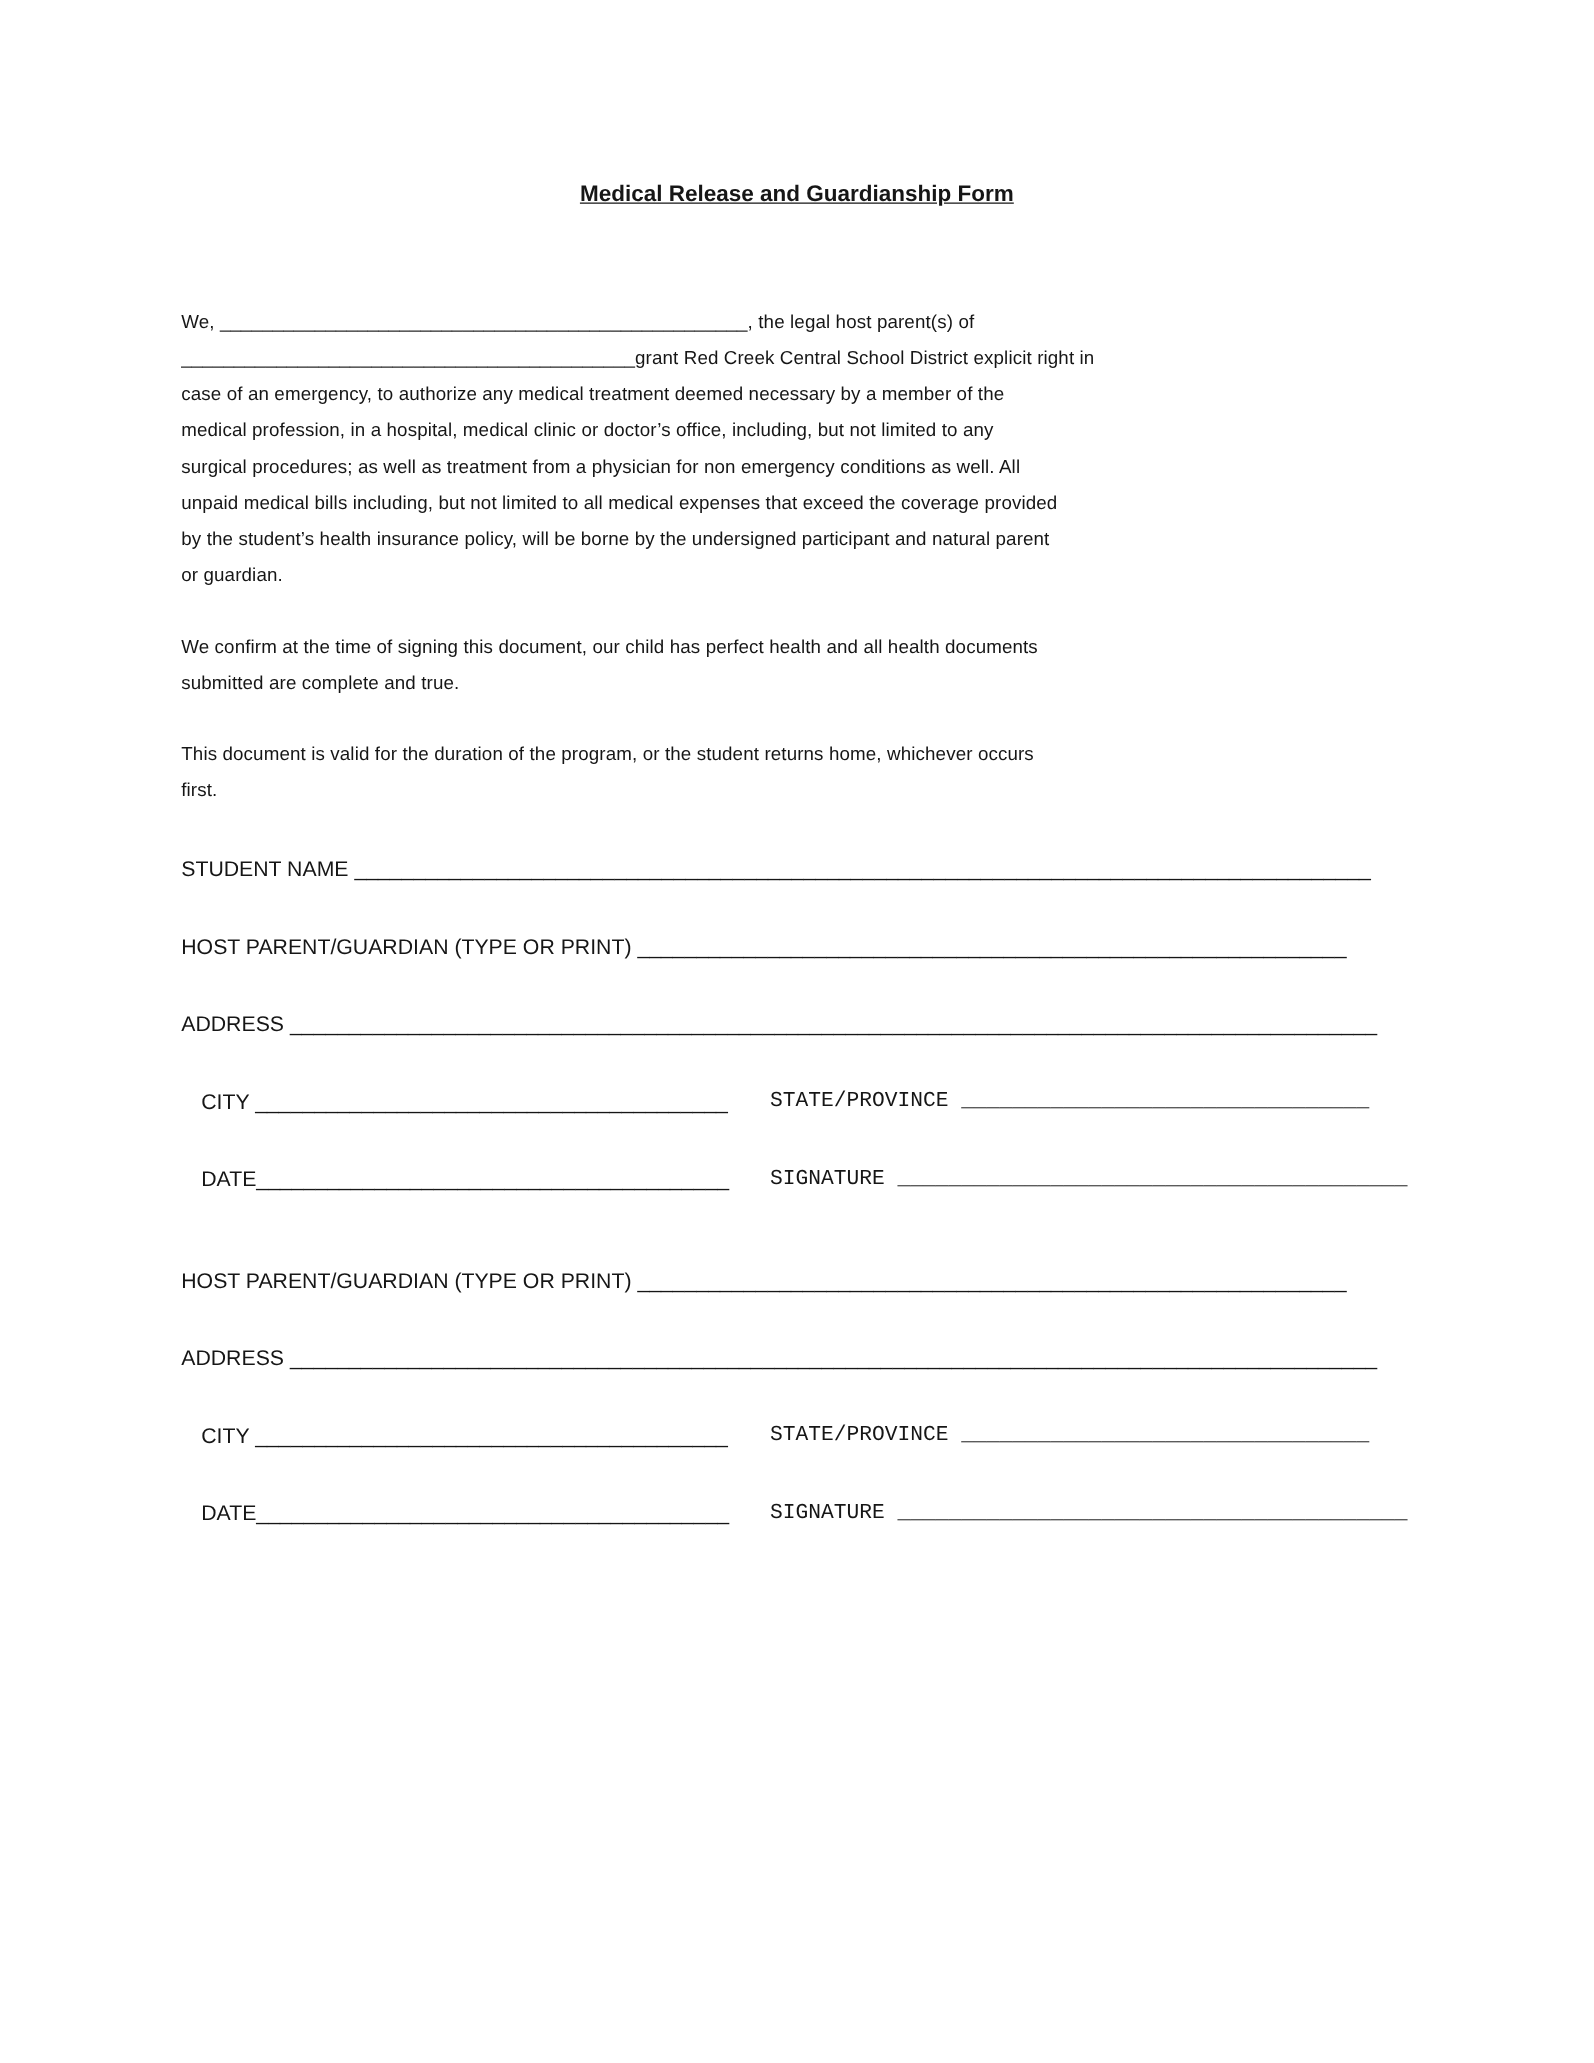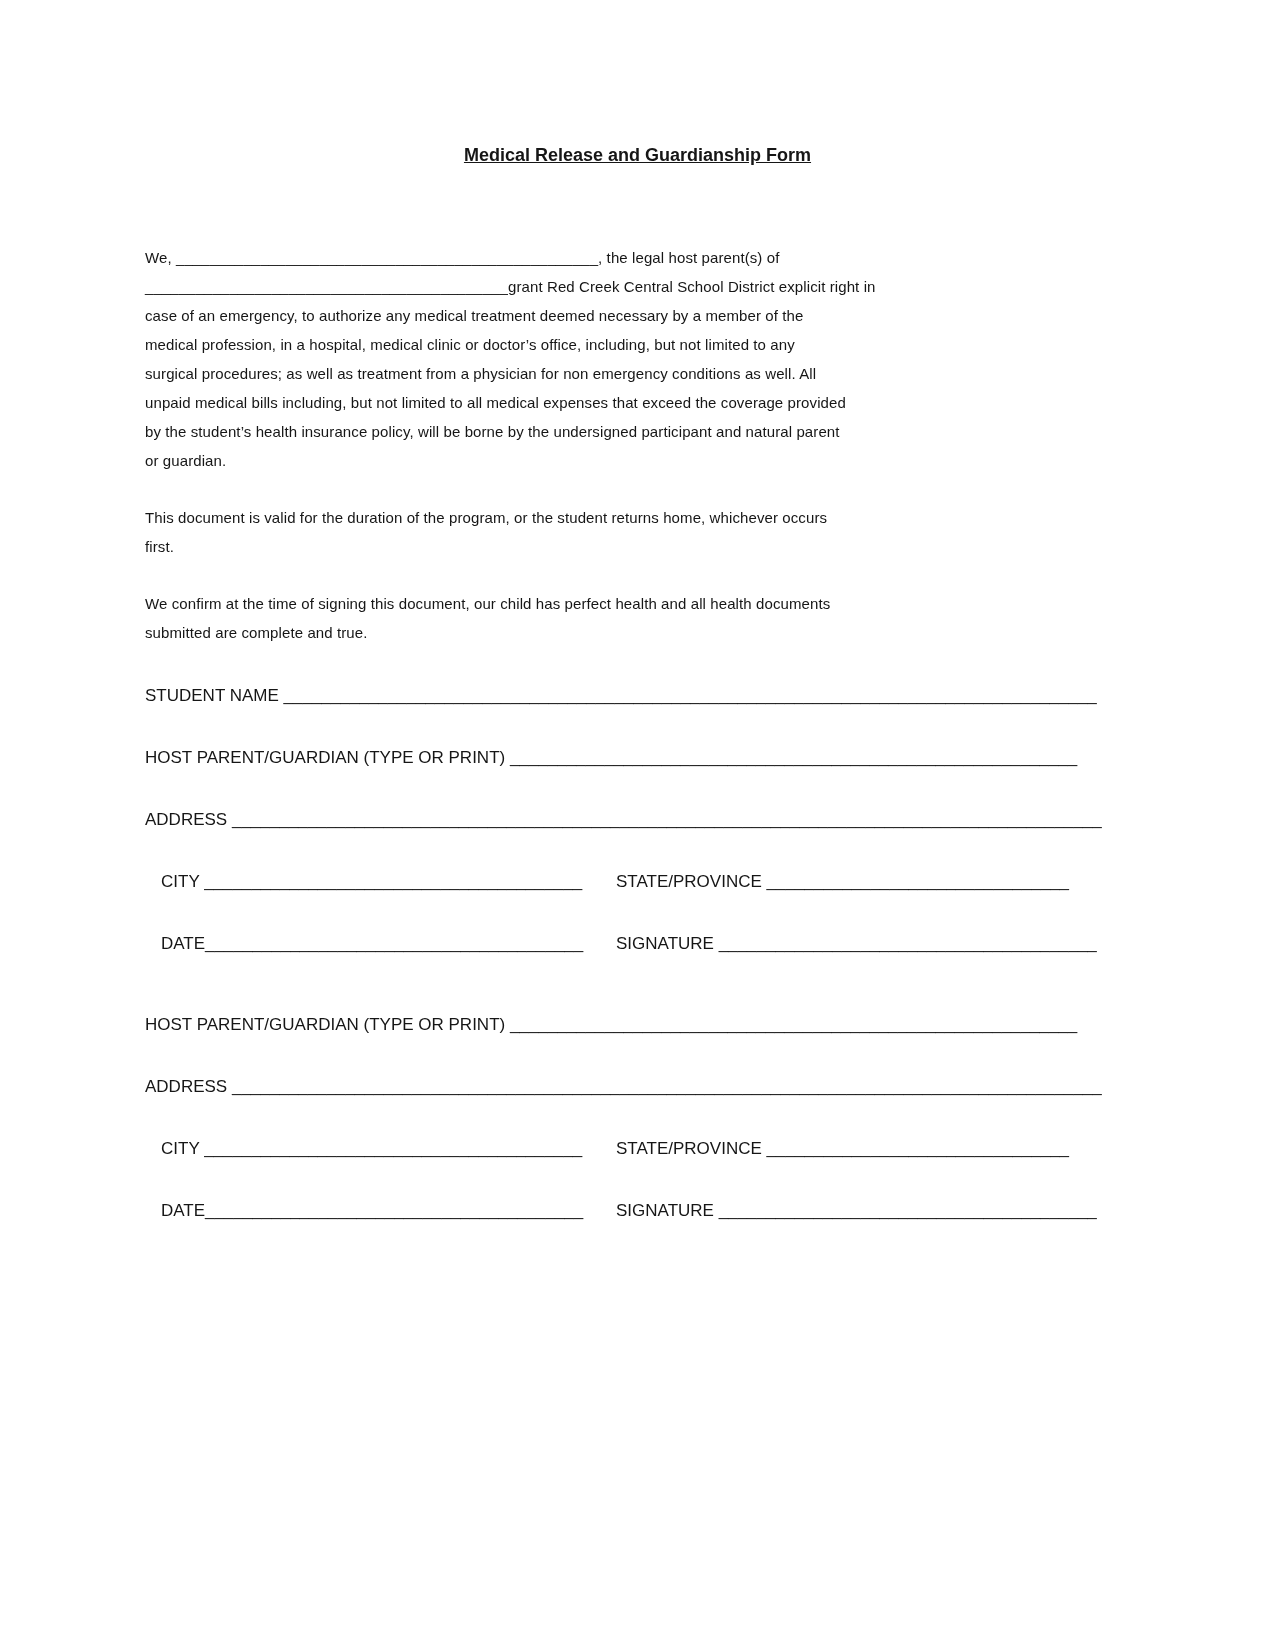--- a/index.html
+++ b/index.html
@@ -48,20 +48,21 @@
   }
   .form-row.cols {
     display: flex;
     margin-left: 16px;
   }
   .col-left {
     flex: 0 0 455px;
   }
   .col-right {
     flex: 1 1 auto;
+    font-family: Liberation Mono, monospace;
   }
   .lbl, .blank {
     display: inline;
   }
 </style>
 </head>
 <body>
 
 <div class="page">
 
@@ -69,25 +70,25 @@
 
   <p class="para">We, __________________________________________________, the legal host parent(s) of
 ___________________________________________grant Red Creek Central School District explicit right in
 case of an emergency, to authorize any medical treatment deemed necessary by a member of the
 medical profession, in a hospital, medical clinic or doctor’s office, including, but not limited to any
 surgical procedures; as well as treatment from a physician for non emergency conditions as well. All
 unpaid medical bills including, but not limited to all medical expenses that exceed the coverage provided
 by the student’s health insurance policy, will be borne by the undersigned participant and natural parent
 or guardian.</p>
 
+  <p class="para">We confirm at the time of signing this document, our child has perfect health and all health documents
+submitted are complete and true.</p>
+
   <p class="para">This document is valid for the duration of the program, or the student returns home, whichever occurs
 first.</p>
-
-  <p class="para">We confirm at the time of signing this document, our child has perfect health and all health documents
-submitted are complete and true.</p>
 
   <div class="form-section">
 
     <div class="form-row"><span class="lbl">STUDENT NAME </span><span class="blank">______________________________________________________________________________________</span></div>
 
     <div class="form-row"><span class="lbl">HOST PARENT/GUARDIAN (TYPE OR PRINT) </span><span class="blank">____________________________________________________________</span></div>
 
     <div class="form-row"><span class="lbl">ADDRESS </span><span class="blank">____________________________________________________________________________________________</span></div>
 
     <div class="form-row cols">

